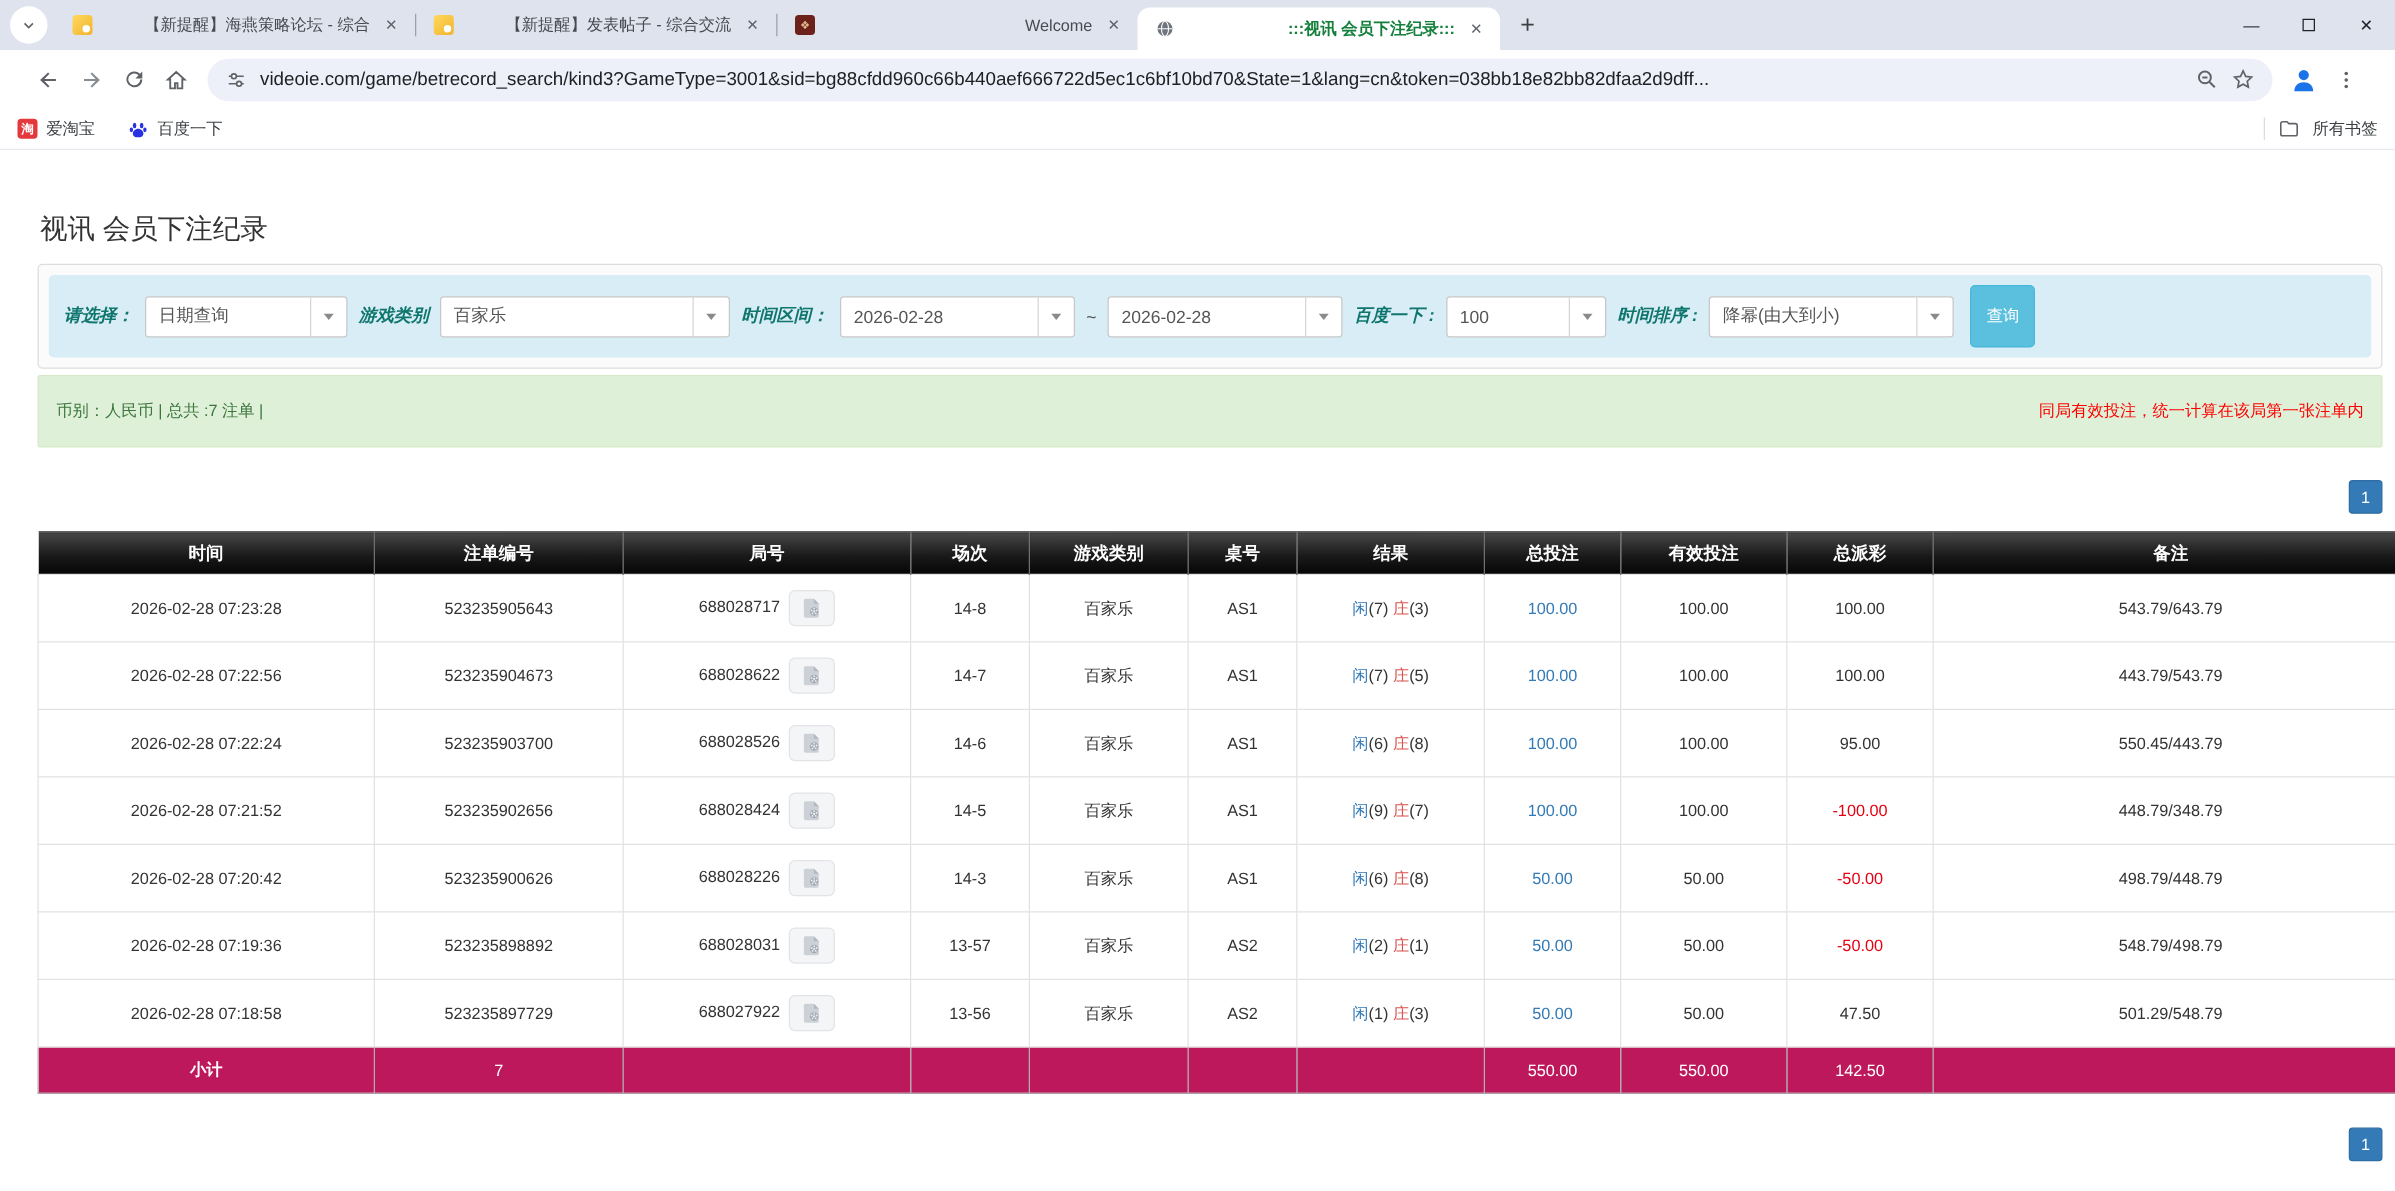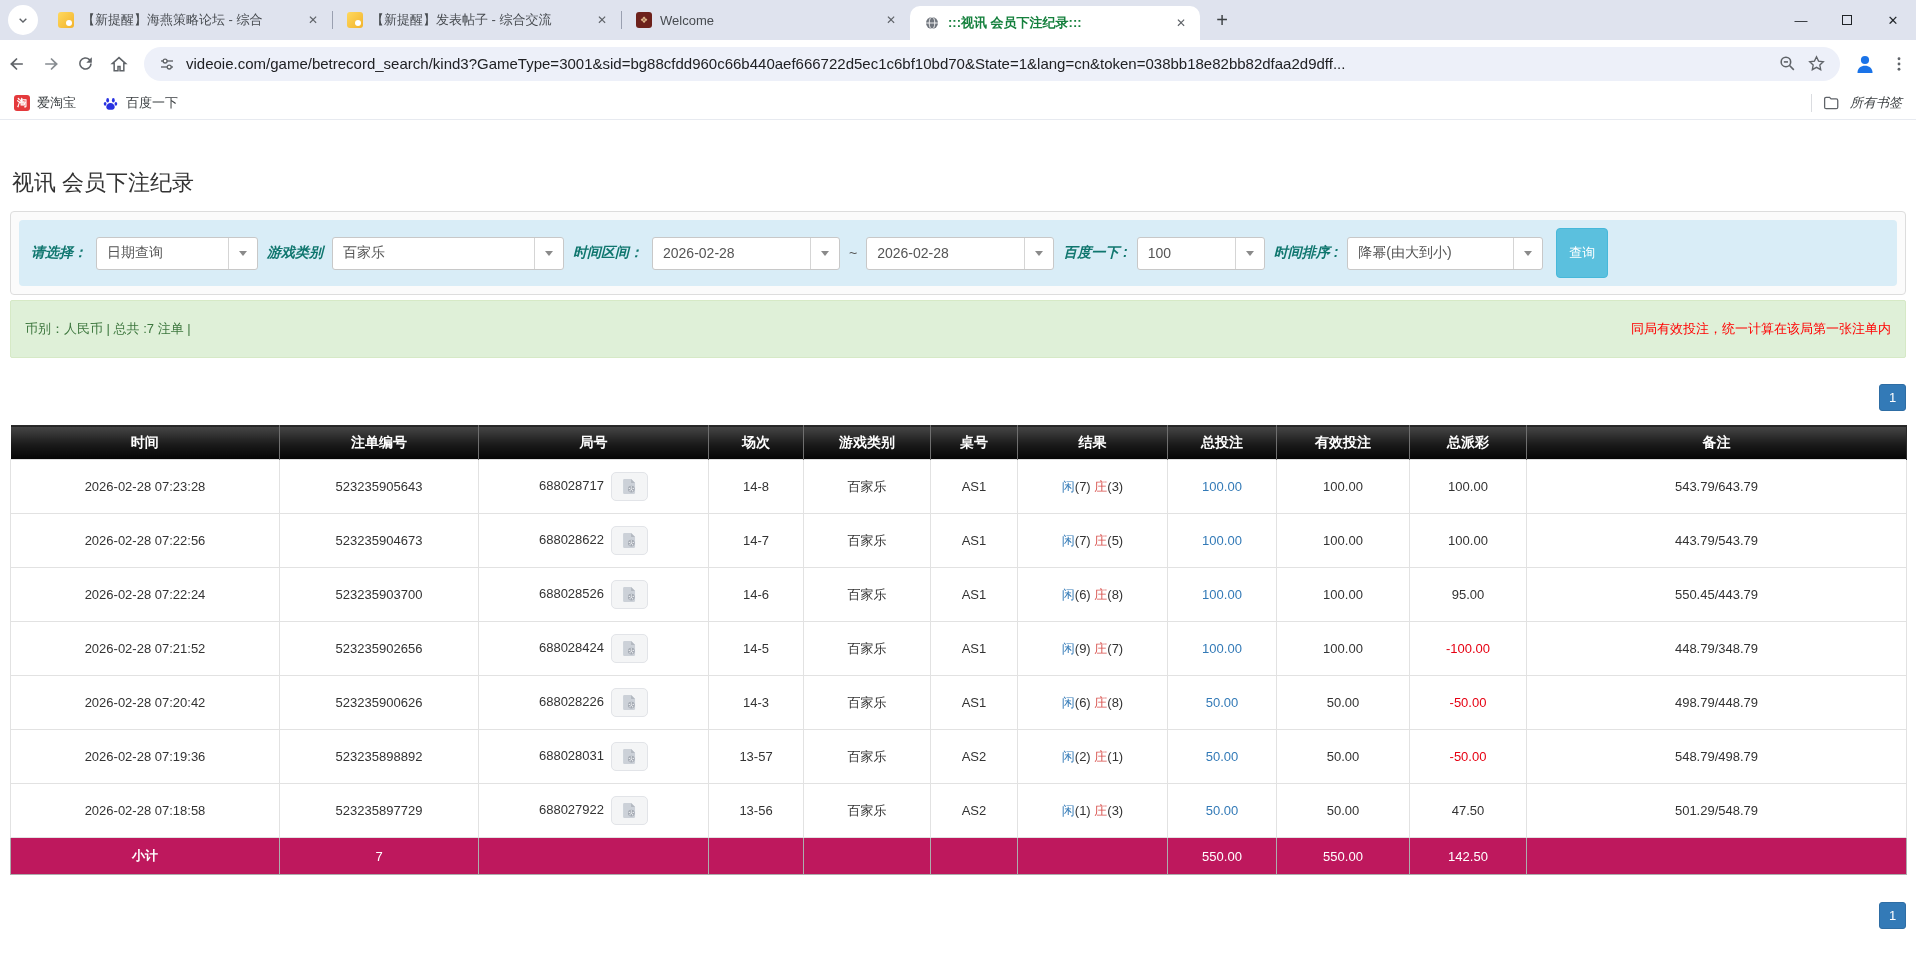--- a/index.html
+++ b/index.html
@@ -13,54 +13,54 @@
   .tabbar {
     height:40px; background:#dfe3ee; display:flex; align-items:flex-end;
     padding-left:8px; position:relative;
   }
   .tab-search {
     width:30px; height:30px; border-radius:15px; background:#fff;
     display:flex; align-items:center; justify-content:center; margin:0 6px 5px 0;
   }
   .tab {
     width:288px; height:40px; display:flex; align-items:center; gap:8px;
-    padding:0 10px 0 14px; overflow:hidden; position:relative;
+    padding:0 10px 0 14px; overflow:hidden; position:relative;text-align:right;
   }
   .tab.active { height:34px; background:#fff; border-radius:10px 10px 0 0; width:290px; }
   .tab-title {
     flex:1; font-size:13px; color:#474b50; white-space:nowrap; overflow:hidden;
   }
   .tab.active .tab-title { color:#15803d;font-weight:bold; }
   .tab-close { font-size:12px; color:#5f6368; padding:2px 4px; }
   .tab-divider { width:1px; height:18px; background:#9aa0b0; margin-bottom:11px; }
   .favicon { width:16px; height:16px; flex:0 0 16px; display:flex; align-items:center; justify-content:center; }
   .fav-img { width:16px; height:16px; border-radius:3px; background:linear-gradient(135deg,#ffd95e,#f2b32c); position:relative; }
   .fav-img::after { content:""; position:absolute; right:2px; bottom:2px; width:6px; height:6px; border-radius:50%; background:#fff; }
   .fav-app { width:16px; height:16px; border-radius:3px; background:#6d211b; color:#e0b98b; font-size:9px; display:flex; align-items:center; justify-content:center; }
   .newtab { width:28px; height:28px; margin:0 0 6px 8px; display:flex; align-items:center; justify-content:center; font-size:20px; color:#3c4043; border-radius:14px; }
   .win-controls { position:absolute; right:0; top:0; height:40px; display:flex; }
   .win-btn { width:46px; height:40px; display:flex; align-items:center; justify-content:center; font-size:13px; color:#1f2327; }
   .win-max-glyph { width:10px; height:10px; border:1.3px solid #1f2327; }
 
-  .toolbar { height:47px; background:#fff; display:flex; align-items:center; padding:0 0; }
+  .toolbar { height:47px; background:#fff; display:flex; align-items:center; padding:0 22px; }
   .nav-btn { width:34px; height:34px; border-radius:17px; display:flex; align-items:center; justify-content:center; flex:0 0 auto; }
   .urlbar {
     flex:1; height:34px; background:#edf0f9; border-radius:17px; margin:0 8px;
     display:flex; align-items:center; padding:0 14px; gap:10px; min-width:0;
   }
   .url-text { flex:1; font-size:15px; color:#202124; white-space:nowrap; overflow:hidden; }
 
   .bookmarksbar { height:33px; background:#fff; border-bottom:1px solid #e7eaf0; display:flex; align-items:center; padding:0 14px; font-size:13px; color:#3c4043; }
   .bm { display:flex; align-items:center; gap:7px; margin-right:26px; }
   .bm-tb-icon { width:16px; height:16px; background:#e4393c; border-radius:3px; color:#fff; font-size:10px; font-weight:bold; display:flex; align-items:center; justify-content:center; }
-  .bm-right { margin-left:auto; display:flex; align-items:center; gap:10px;font-style:italic; }
+  .bm-right { margin-left:auto; display:flex; align-items:center; gap:10px; }
   .bm-vdiv { width:1px; height:18px; background:#dadce0; }
 
   
-  .content { padding:0 10px; background:#fff; }
+  .content { padding:0 10px; background:#fff;margin-left:20px; }
   .page-title { font-size:22px; font-weight:400; color:#333; margin:48px 2px 13px; line-height:30px; }
 
   .filter-panel { border:1px solid #ddd; background:#fbfbfb; border-radius:4px; padding:8px; }
   .filter-strip { background:#d9edf7; border-radius:4px; padding:8px 12px; display:flex; align-items:center; gap:9px; }
   .flabel { color:#0f766e; font-weight:bold; font-size:14px; white-space:nowrap;font-style:italic; }
   .combo { background:#fff; border:1px solid #c8c8c8; border-radius:3px; height:33px; display:flex; align-items:stretch; }
   .combo-text { padding:0 10px; font-size:14px; color:#555; flex:1; display:flex; align-items:center; white-space:nowrap; overflow:hidden;text-align:center; }
   .combo-btn { width:29px; border-left:1px solid #d5d5d5; display:flex; align-items:center; justify-content:center; }
   .caret { width:0; height:0; border-left:4.5px solid transparent; border-right:4.5px solid transparent; border-top:5px solid #8a8a8a; }
   .tilde { color:#555; font-size:14px; }

